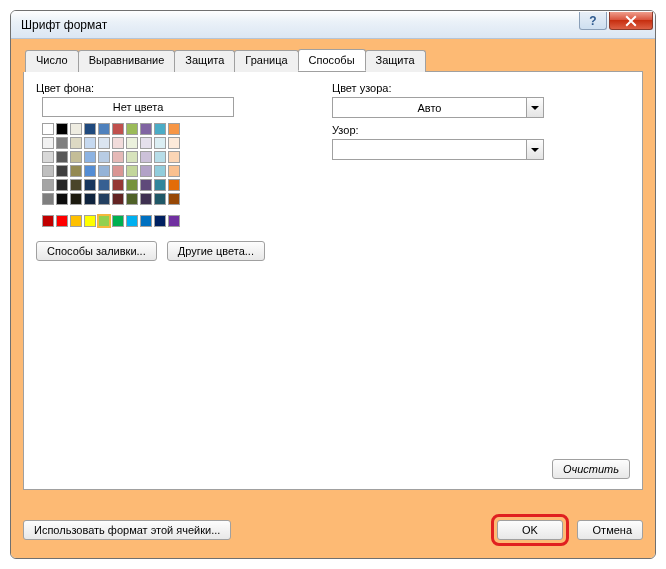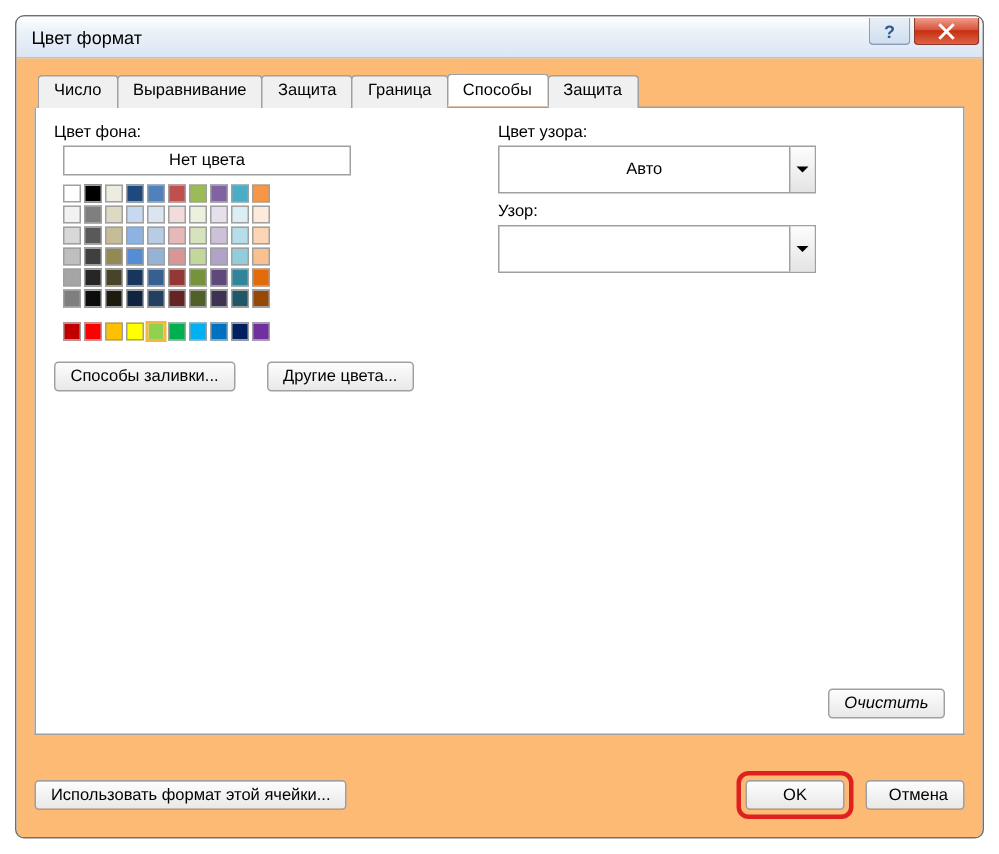--- a/index.html
+++ b/index.html
@@ -136,35 +136,35 @@
   .swatch.sel {
     outline: 2px solid #f5b83d;
     outline-offset: -1px;
     border: 1px solid #fff;
   }
   .palette-gap { height: 6px; }
   .btn-row {
     margin-top: 14px;
     margin-left: 0px;
     display: flex;
-    gap: 21px;
+    gap: 10px;
   }
   .btn {
     border: 1px solid #a0a0a0;
     background: linear-gradient(to bottom, #fdfdfd, #e8e8e8);
     border-radius: 3px;
     padding: 3px 10px;
     font-size: 11px;
     font-family: inherit;
     cursor: default;
     white-space: nowrap;
   }
   .dropdown {
     width: 212px;
-    height: 32px;
+    height: 21px;
     border: 1px solid #a0a0a0;
     background: #fff;
     display: flex;
     align-items: center;
     position: relative;
     margin-bottom: 6px;
   }
   .dropdown-text {
     flex: 1;
     text-align: center;
@@ -228,21 +228,21 @@
   }
   .btn.ok { min-width: 66px; text-align: center; }
   .btn.cancel { min-width: 66px; text-align: right; }
   .btn.usefmt { }
 </style>
 </head>
 <body>
 
 <div class="window">
   <div class="titlebar">
-    <span class="titlebar-title">Цвет формат</span>
+    <span class="titlebar-title">Шрифт формат</span>
     <div class="titlebar-btns">
       <div class="titlebar-btn help">?</div>
       <div class="titlebar-btn close">
         <svg viewBox="0 0 10 10">
             <path d="M1 1 L9 9 M9 1 L1 9" stroke="#fff" stroke-width="1.6"></path>
           </svg>
       </div>
     </div>
   </div>
 

